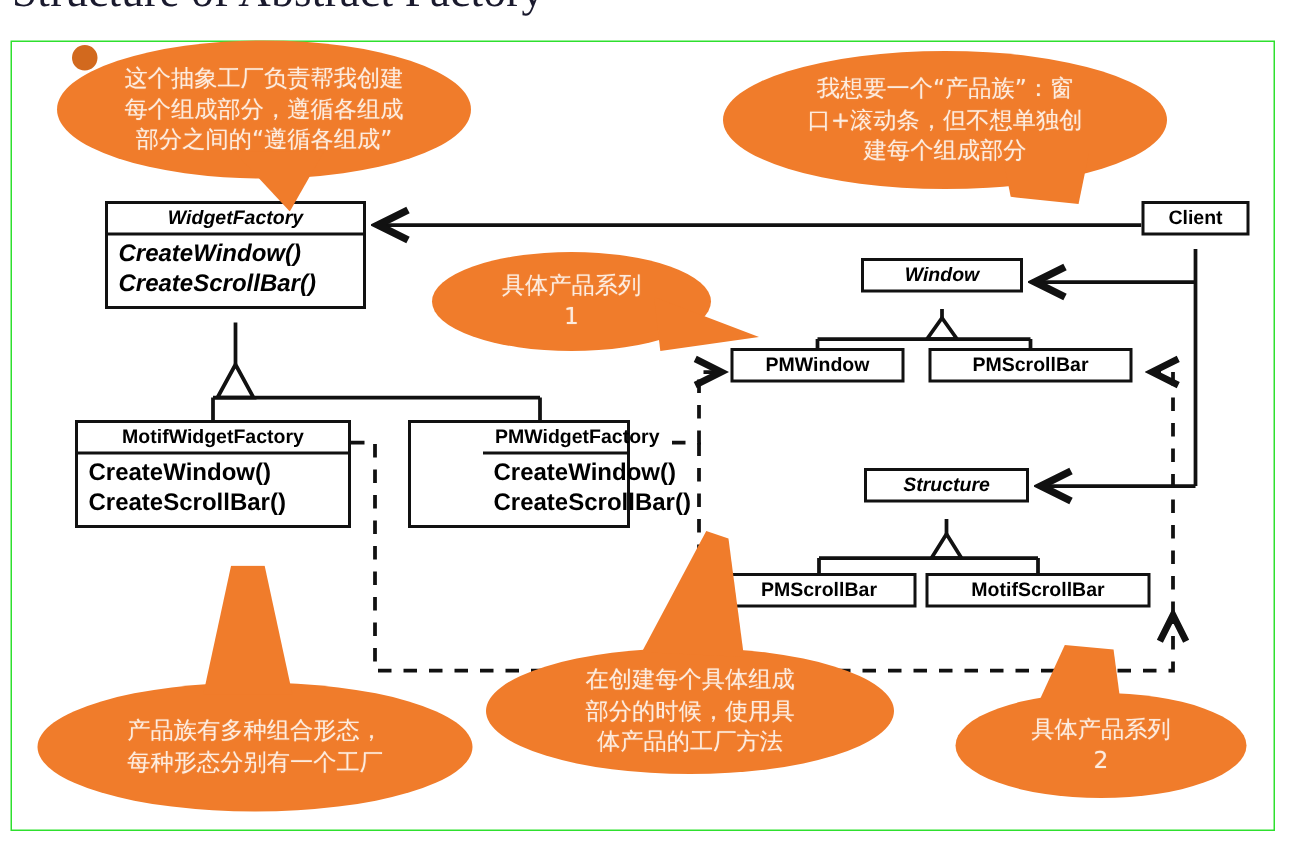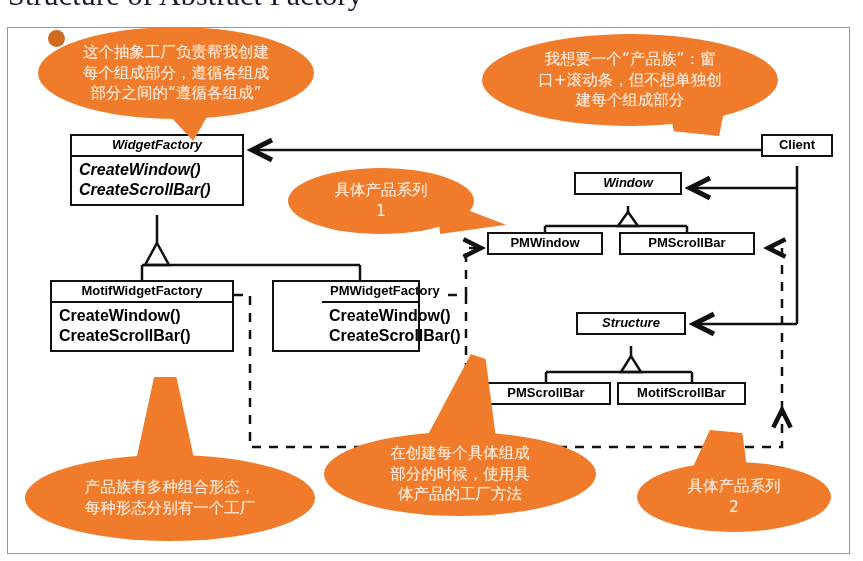--- a/index.html
+++ b/index.html
@@ -79,21 +79,21 @@
   
   #box-widgetfactory      { left: 70px;  top: 134px; width: 174px; }
   #box-motifwidgetfactory { left: 50px;  top: 280px; width: 184px; }
   #box-pmwidgetfactory    { left: 272px; top: 280px; width: 148px; padding-left: 48px; }
   #box-client             { left: 761px; top: 134px; width: 72px;  }
   #box-window             { left: 574px; top: 172px; width: 108px; }
   #box-pmwindow           { left: 487px; top: 232px; width: 116px; }
   #box-motifwindow        { left: 619px; top: 232px; width: 136px; }
   #box-scrollbar          { left: 576px; top: 312px; width: 110px; }
   #box-pmscrollbar        { left: 481px; top: 382px; width: 130px; }
-  #box-motifscrollbar     { left: 617px; top: 382px; width: 129px; }
+  #box-motifscrollbar     { left: 617px; top: 382px; width: 150px; }
 
   
   .callout {
     position: absolute;
     z-index: 8;
   }
   .callout .body {
     position: absolute;
     inset: 0;
     background: #F07C2B;

